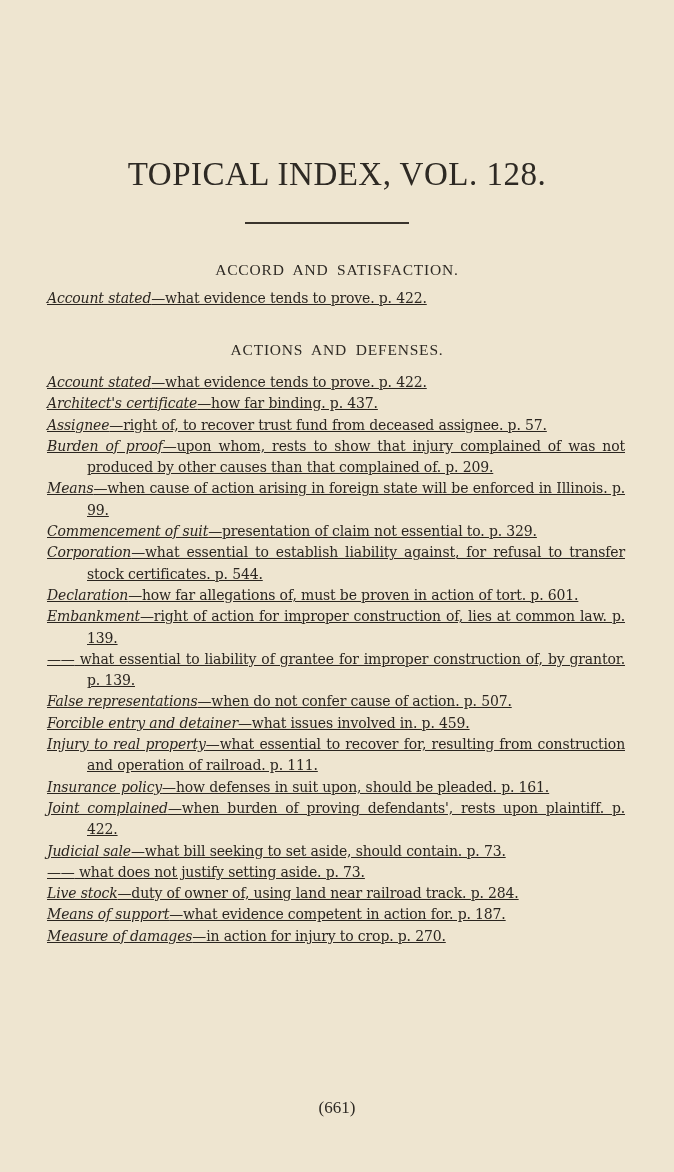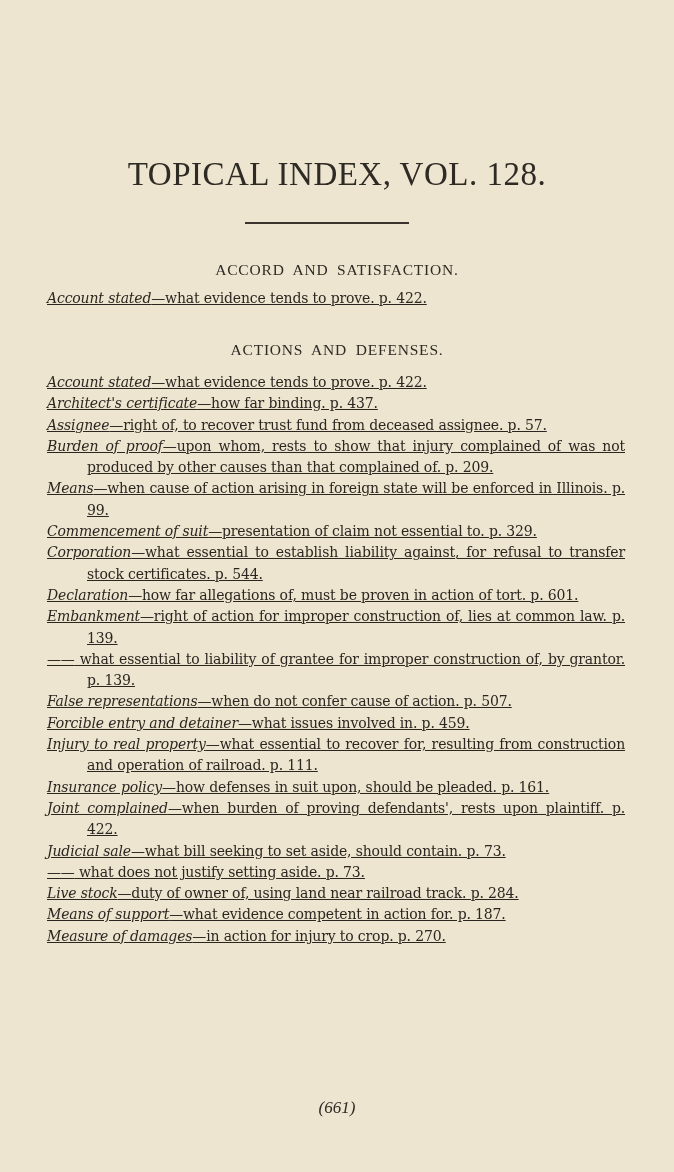--- a/index.html
+++ b/index.html
@@ -42,21 +42,21 @@
     letter-spacing: -0.15px;
     color: #2b2620;
     text-decoration: underline;
   }
   .term { font-style: italic; font-family: "DejaVu Serif", serif; }
   .dash-entry { }
   .page-number {
     position: absolute; left: 0; width: 674px; top: 1098px;
     text-align: center;
     font-family: "Liberation Serif", serif;
-    font-size: 17px; color: #2e2a24; font-style: italic;
+    font-size: 17px; color: #2e2a24;
   }
 </style>
 </head>
 <body>
 
 <div class="page-title">TOPICAL INDEX, VOL. 128.</div>
 <div class="rule"></div>
 
 <div class="section-heading" style="top:248px;margin-top:13px;">ACCORD AND SATISFACTION.</div>
 <div class="entries" style="top:288px;">

